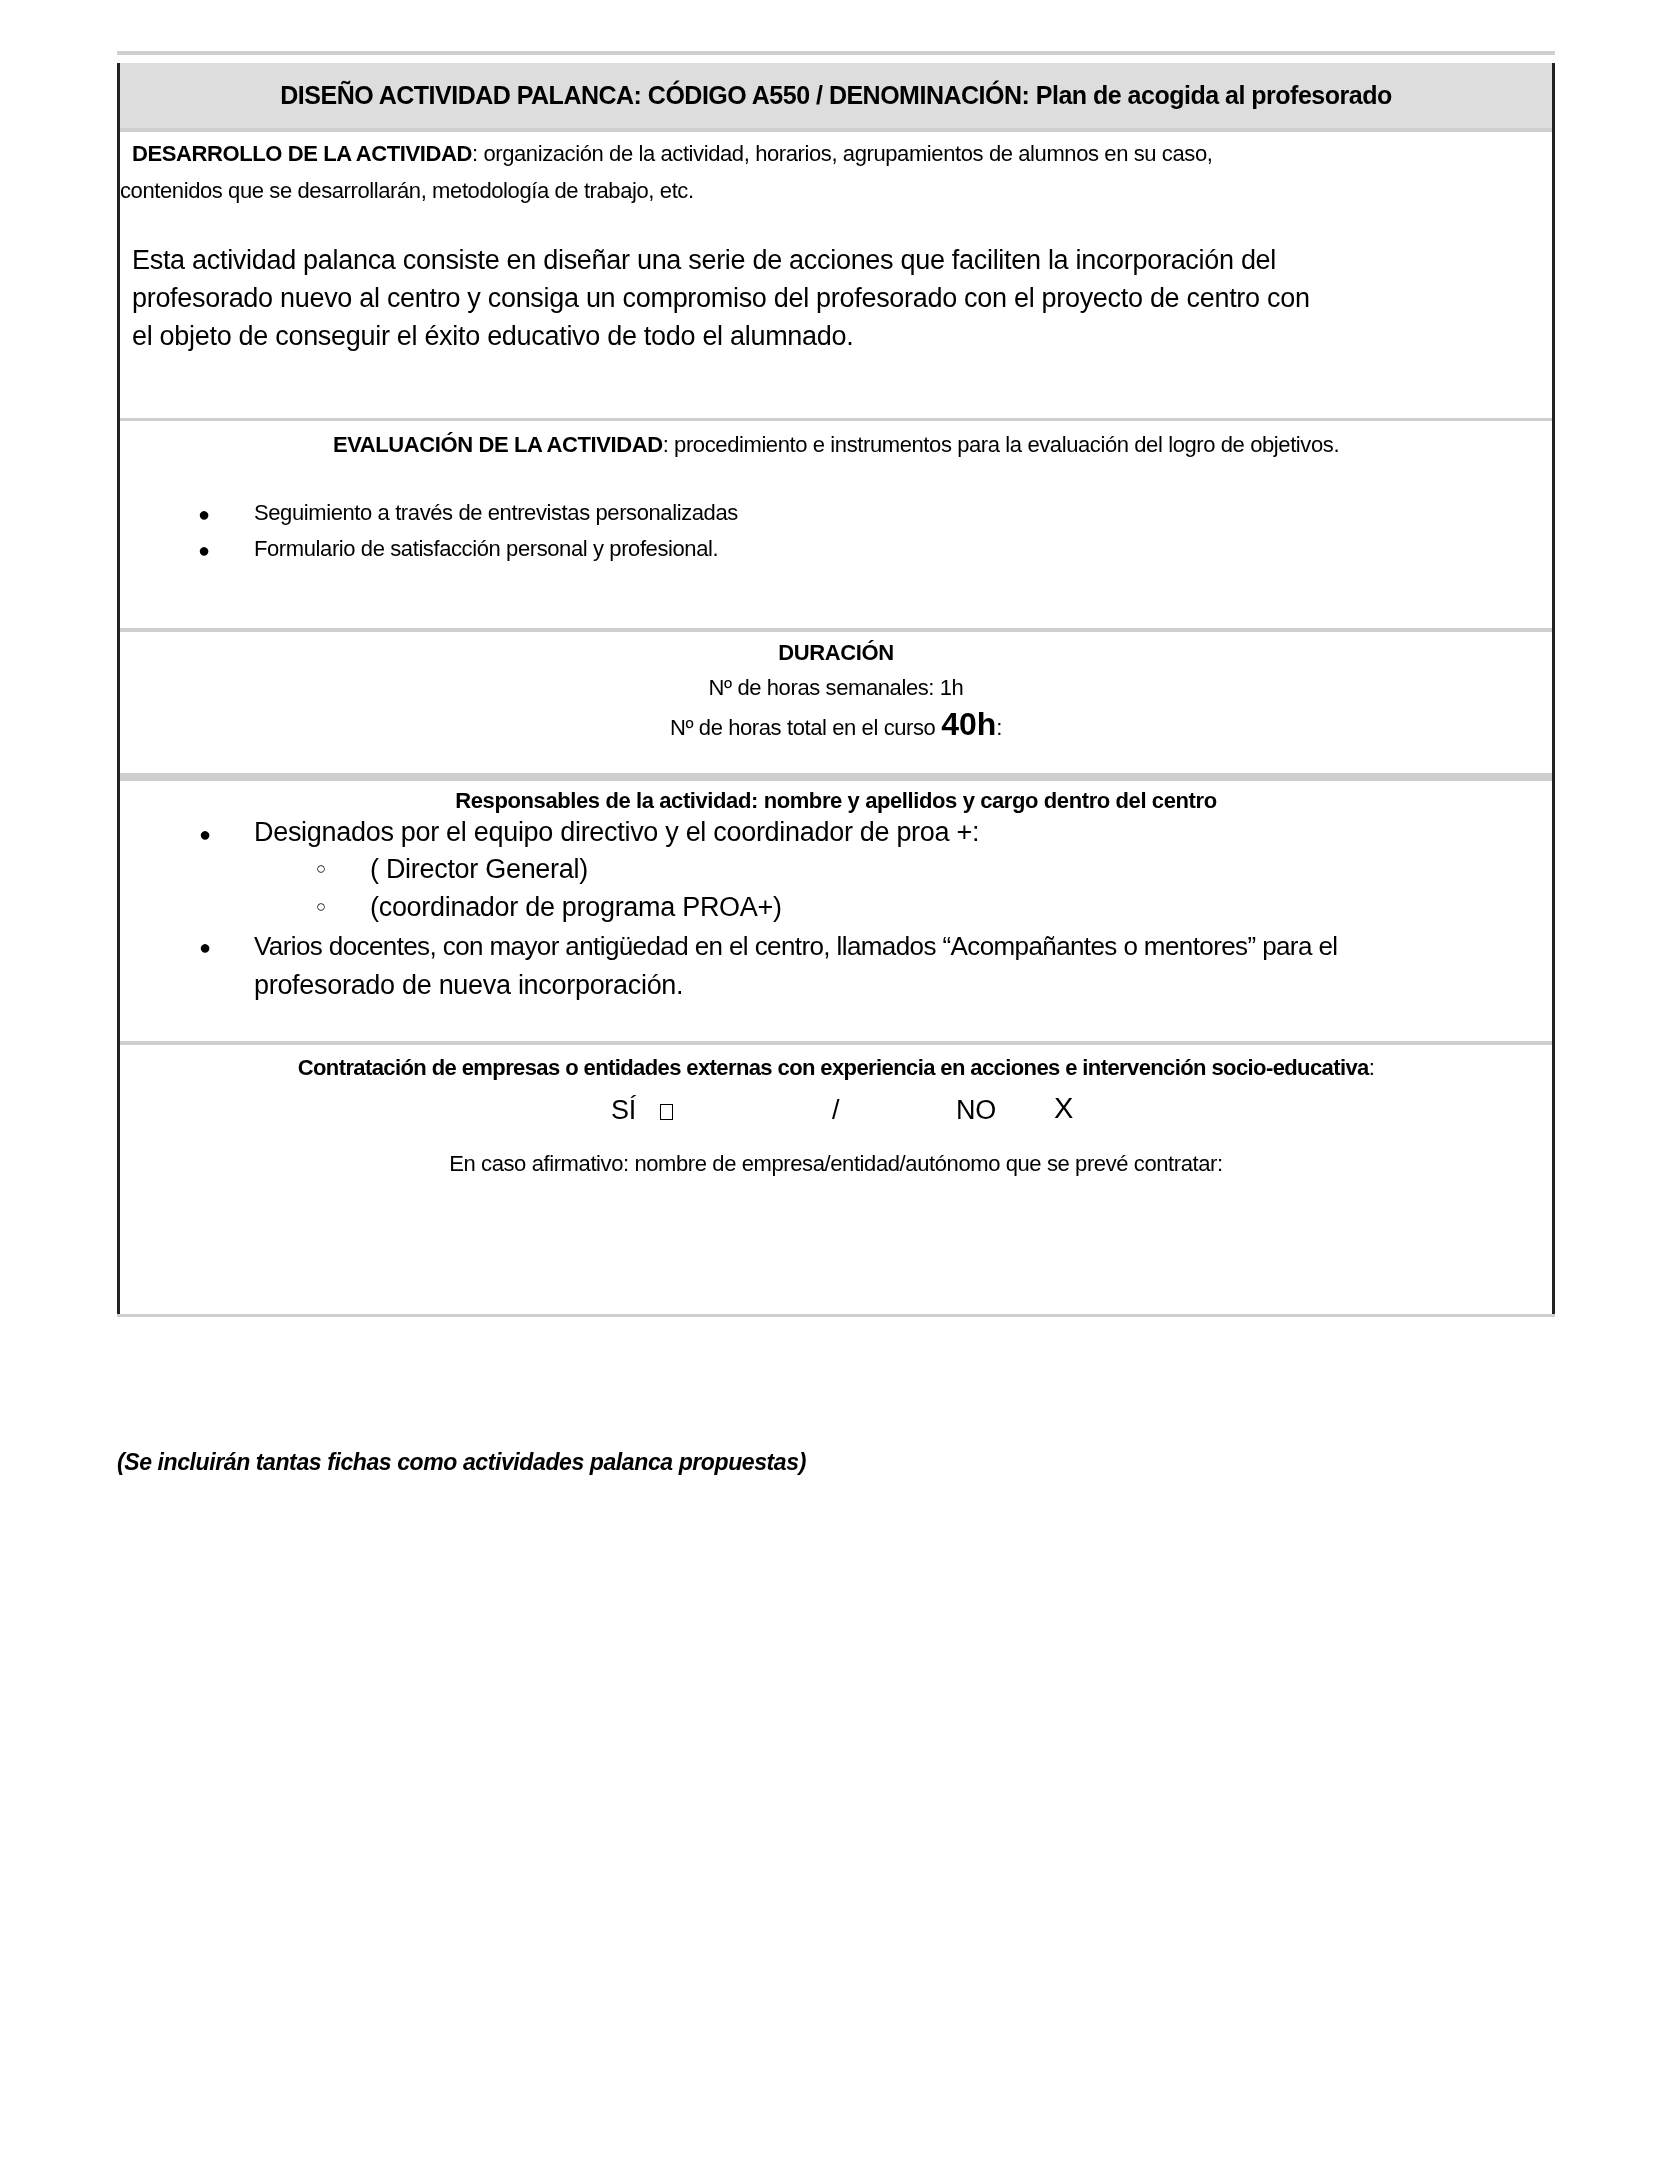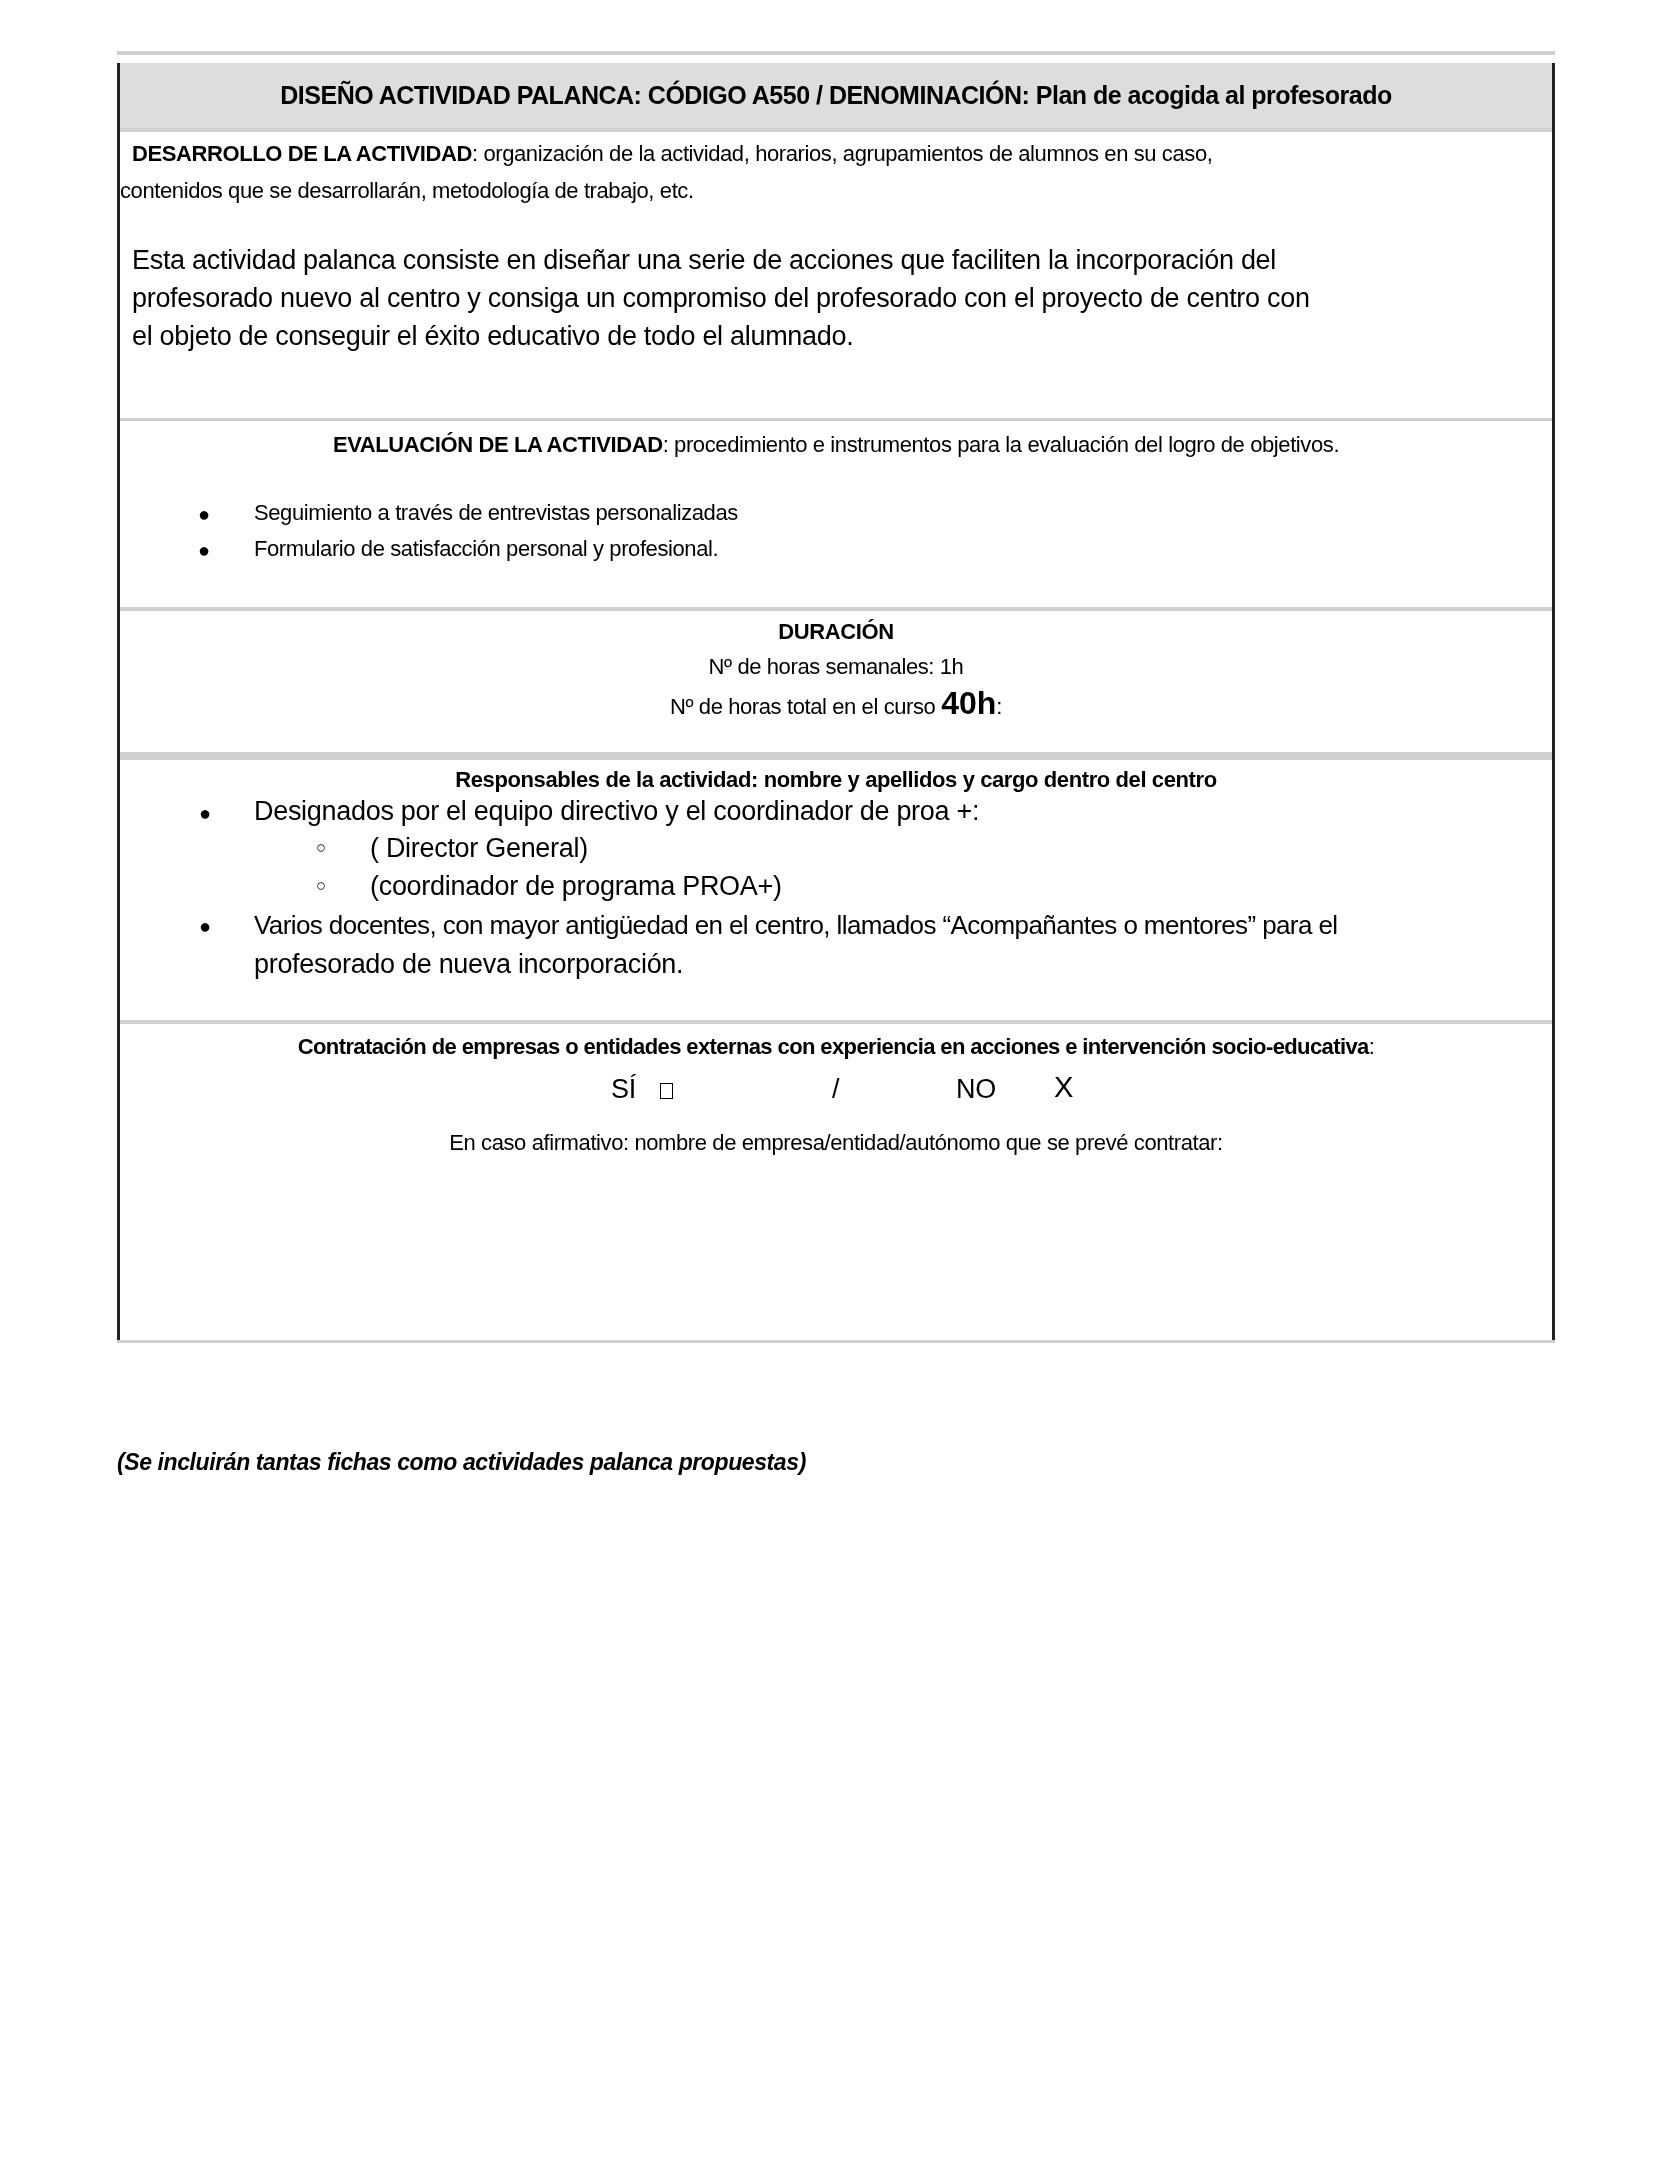--- a/index.html
+++ b/index.html
@@ -38,21 +38,21 @@
 
     <div class="sec" style="height:286px;">
       <div class="line small" style="left:12px; top:9px;"><span class="b">DESARROLLO DE LA ACTIVIDAD</span><span>: organización de la actividad, horarios, agrupamientos de alumnos en su caso,</span></div>
       <div class="line small" style="left:0; top:46px;">contenidos que se desarrollarán, metodología de trabajo, etc.</div>
       <div class="line big" style="left:12px; top:113px;">Esta actividad palanca consiste en diseñar una serie de acciones que faciliten la incorporación del</div>
       <div class="line big" style="left:12px; top:151px;">profesorado nuevo al centro y consiga un compromiso del profesorado con el proyecto de centro con</div>
       <div class="line big" style="left:12px; top:189px;">el objeto de conseguir el éxito educativo de todo el alumnado.</div>
     </div>
     <div class="hline"></div>
 
-    <div class="sec" style="height:186px;text-decoration:underline;">
+    <div class="sec" style="height:207px;text-decoration:underline;">
       <div class="line small center" style="top:10.6px;"><span class="b">EVALUACIÓN DE LA ACTIVIDAD</span><span>: procedimiento e instrumentos para la evaluación del logro de objetivos.</span></div>
       <div>
         <div>
           <span class="bullet" style="left:78px; top:82px;">●</span>
           <span class="line small" style="left:134px; top:79px;">Seguimiento a través de entrevistas personalizadas</span>
         </div>
         <div>
           <span class="bullet" style="left:78px; top:118px;">●</span>
           <span class="line small" style="left:134px; top:115px;">Formulario de satisfacción personal y profesional.</span>
         </div>
@@ -84,21 +84,21 @@
         <span class="line big" style="left:250px; top:111px;">(coordinador de programa PROA+)</span>
       </div>
       <div>
         <span class="bullet" style="left:79px; top:155px;">●</span>
         <span class="line big" style="left:134px; top:150px; font-size:26px; letter-spacing:-0.6px;">Varios docentes, con mayor antigüedad en el centro, llamados “Acompañantes o mentores” para el</span>
         <span class="line big" style="left:134px; top:189px;">profesorado de nueva incorporación.</span>
       </div>
     </div>
     <div class="hline"></div>
 
-    <div class="sec" style="height:316px;">
+    <div class="sec" style="height:269px;">
       <div class="line small center" style="top:10.6px; letter-spacing:-0.6px;"><span class="b">Contratación de empresas o entidades externas con experiencia en acciones e intervención socio-educativa</span><span>:</span></div>
       <div class="line big" style="left:491px; top:50px;"><span>SÍ</span></div>
       <span class="line" style="left:540px; top:59px;"><span class="chk"></span></span>
       <div class="line big" style="left:712px; top:50px;">/</div>
       <div class="line big" style="left:836px; top:50px;"><span>NO</span></div>
       <div class="line big" style="left:934px; top:47px; font-size:29px;">X</div>
       <div class="line small center" style="top:106px;">En caso afirmativo: nombre de empresa/entidad/autónomo que se prevé contratar:</div>
     </div>
   </div>
   <div class="hline"></div>

